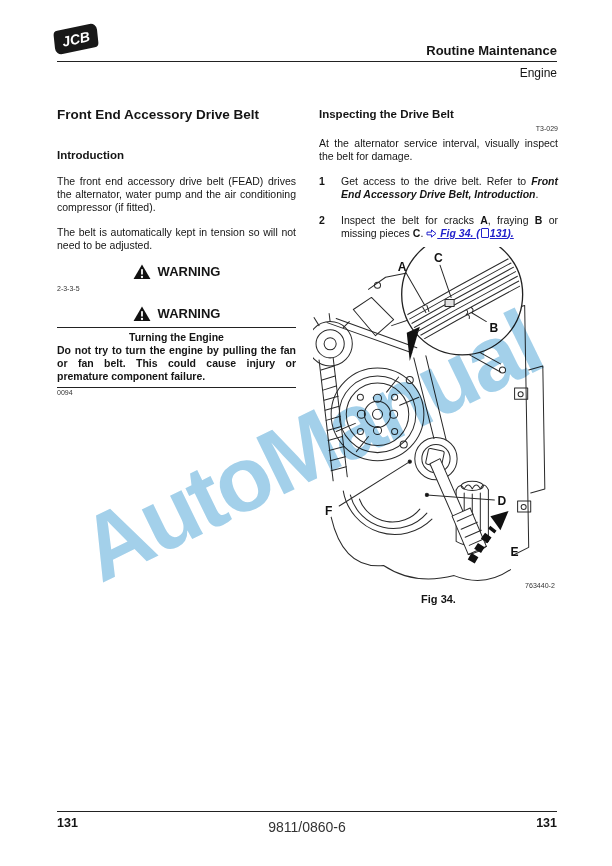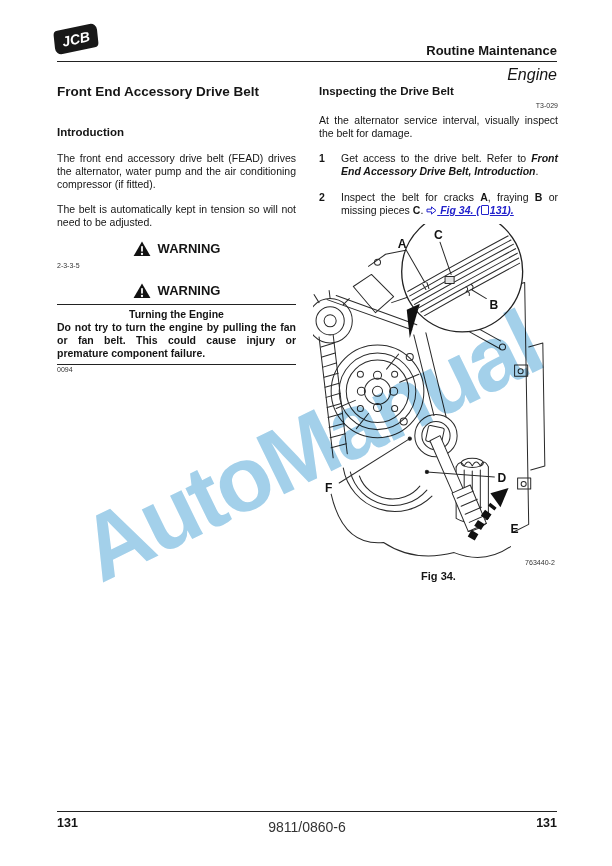--- a/index.html
+++ b/index.html
@@ -14,24 +14,24 @@
     background:#181818; border-radius:4px 7px 4px 7px;
     transform:rotate(-12deg) skewX(-6deg);
     display:flex; align-items:center; justify-content:center;
   }
   .logo span {
     color:#fff; font-weight:bold; font-style:italic; font-size:14px;
     letter-spacing:0px; transform:skewX(6deg);
   }
   .header-title { position:absolute; right:55px; top:43px; font-size:13px; font-weight:bold; }
   .header-rule  { position:absolute; left:57px; right:55px; top:61px; border-top:1.6px solid #222; }
-  .header-sub   { position:absolute; right:55px; top:66px; font-size:16px;font-style:italic; }
+  .header-sub   { position:absolute; right:55px; top:66px; font-size:12px; }
   
   .columns { position:absolute; left:57px; top:84px; width:501px; display:flex; gap:23px; }
-  .col { width:239px; font-size:10.5px; line-height:1.24; text-align:justify; }
+  .col { width:239px; font-size:10.5px; line-height:1.24; text-align:justify;margin-top:23px; }
   .doc-title { font-size:13.5px; font-weight:bold; margin:0 0 24px; text-align:left; }
   .sec-head  { font-size:11.5px; font-weight:bold; margin:0 0 13px; text-align:left; }
   .col p { margin:0 0 12px; }
   .bi { font-weight:bold; font-style:italic; }
   
   .warn { margin:6px 0 2px; }
   .warn-head { display:flex; align-items:center; justify-content:center; gap:7px;
                font-size:13px; font-weight:bold; margin:10px 0 5px; }
   .warn-body { border-top:1.3px solid #222; border-bottom:1.3px solid #222;
                padding:3px 0 4px; font-weight:bold; }

